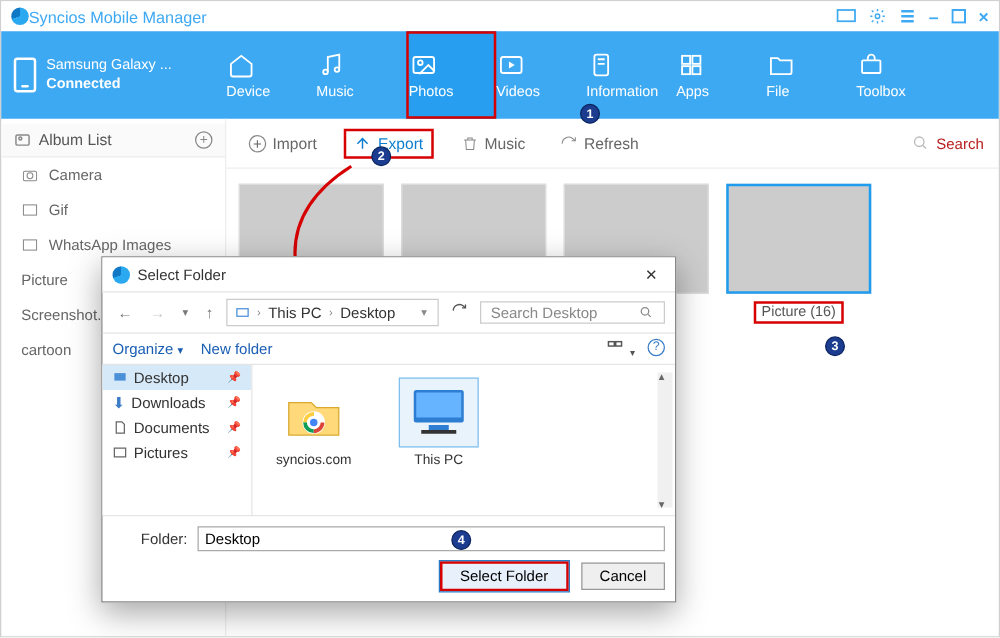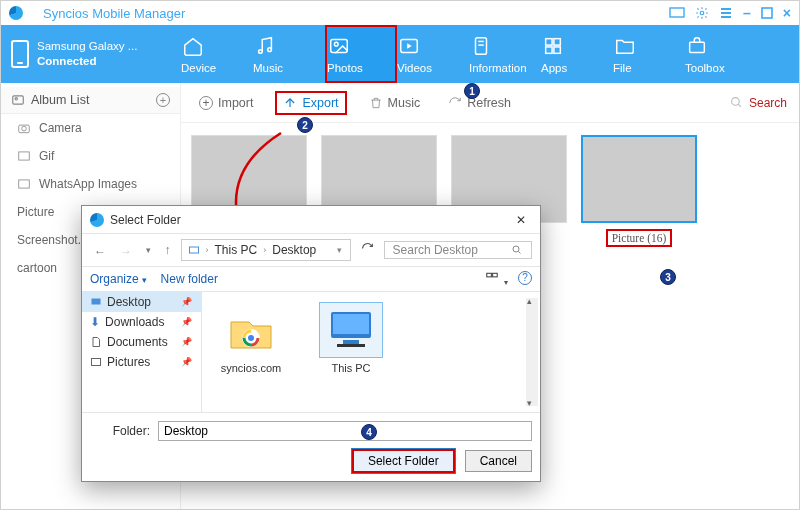--- a/index.html
+++ b/index.html
@@ -1,26 +1,26 @@
 <!DOCTYPE html>
 <html><head>
 <meta charset="utf-8">
 <style>
   * { box-sizing: border-box; margin: 0; padding: 0; font-family: "Segoe UI", Arial, sans-serif; }
   body { width: 800px; height: 510px; background: #fff; overflow: hidden; position: relative; }
   .app { width: 800px; height: 510px; border: 1px solid #d0d0d0; display: flex; flex-direction: column; position: relative; }
 
   
   .titlebar { height: 24px; display: flex; align-items: center; justify-content: space-between; padding: 0 8px; background: #fff; color: #3ea9f3; font-size: 13px; }
-  .titlebar-left { display: flex; align-items: center; gap: 20px; }
+  .titlebar-left { display: flex; align-items: center; gap: 0; }
   .titlebar-right { display: flex; gap: 10px; color: #3ea9f3; }
   .titlebar-right span { cursor: pointer; font-size: 14px; display:inline-flex; align-items:center; }
 
   
-  .ribbon { height: 58px; background: #3ea9f3; display: flex; color: #fff; }
+  .ribbon { height: 70px; background: #3ea9f3; display: flex; color: #fff; }
   .device-panel { width: 180px; display: flex; align-items: center; gap: 8px; padding: 0 10px; }
   .phone-icon { width: 18px; height: 28px; border: 2px solid #fff; border-radius: 3px; position: relative; }
   .phone-icon::after { content:""; position:absolute; bottom:2px; left:50%; transform:translateX(-50%); width:6px; height:2px; background:#fff; border-radius:1px;}
   .device-text { font-size: 11.5px; line-height: 1.3; }
   .device-text .status { font-weight: bold; }
   .nav { flex:1; display:flex; }
   .nav-item { width: 72px; display:flex; flex-direction:column; justify-content:center; gap:5px; font-size:11.5px; cursor:pointer; position:relative; }
   .nav-item.active { background: #289ef0; border: 2px solid #d60000; }
   .nav-ico { width:24px; height:22px; display:block; }
 
@@ -37,21 +37,21 @@
   .tool { display:flex; align-items:center; gap:5px; cursor:pointer; position:relative; padding:3px 6px;}
   .tool.highlight { border:2px solid #d60000; color:#0c7dcf; }
   .tool-ico { width:14px; height:14px; display:inline-block; }
   .spacer { flex:1; }
   .search { display:flex; align-items:center; gap:6px; color:#b91c1c; font-size:12px; }
 
   .gallery { flex:1; padding: 12px 10px; display:flex; flex-wrap:wrap; gap: 14px; align-content:flex-start; overflow:hidden; position:relative; }
   .thumb { width: 116px; display:flex; flex-direction:column; align-items:center; }
   .thumb .img { width:116px; height:88px; border:1px solid #ddd; background:#ccc; position:relative; }
   .thumb.selected .img { border: 2px solid #1f9cf0; }
-  .thumb .cap { margin-top:6px; font-size:11.5px; color:#555; padding:1px 4px;font-family:Liberation Serif, serif;}
+  .thumb .cap { margin-top:6px; font-size:11.5px; color:#555; padding:1px 4px;}
   .thumb .cap.mark { border:2px solid #d60000; }
 
   
   .im-green { background: linear-gradient(135deg, #6bcf4a, #2e9a1f); }
   .im-kb { background: linear-gradient(#e0e0e0 40%, #1a1a1a 40%); }
   .im-mount { background: linear-gradient(#3a3f4a 60%, #e8eef4 60%); }
   .im-icons { background: #f3f3f3; }
   .im-blur { background: linear-gradient(#b3a995,#847a63); }
 
   

